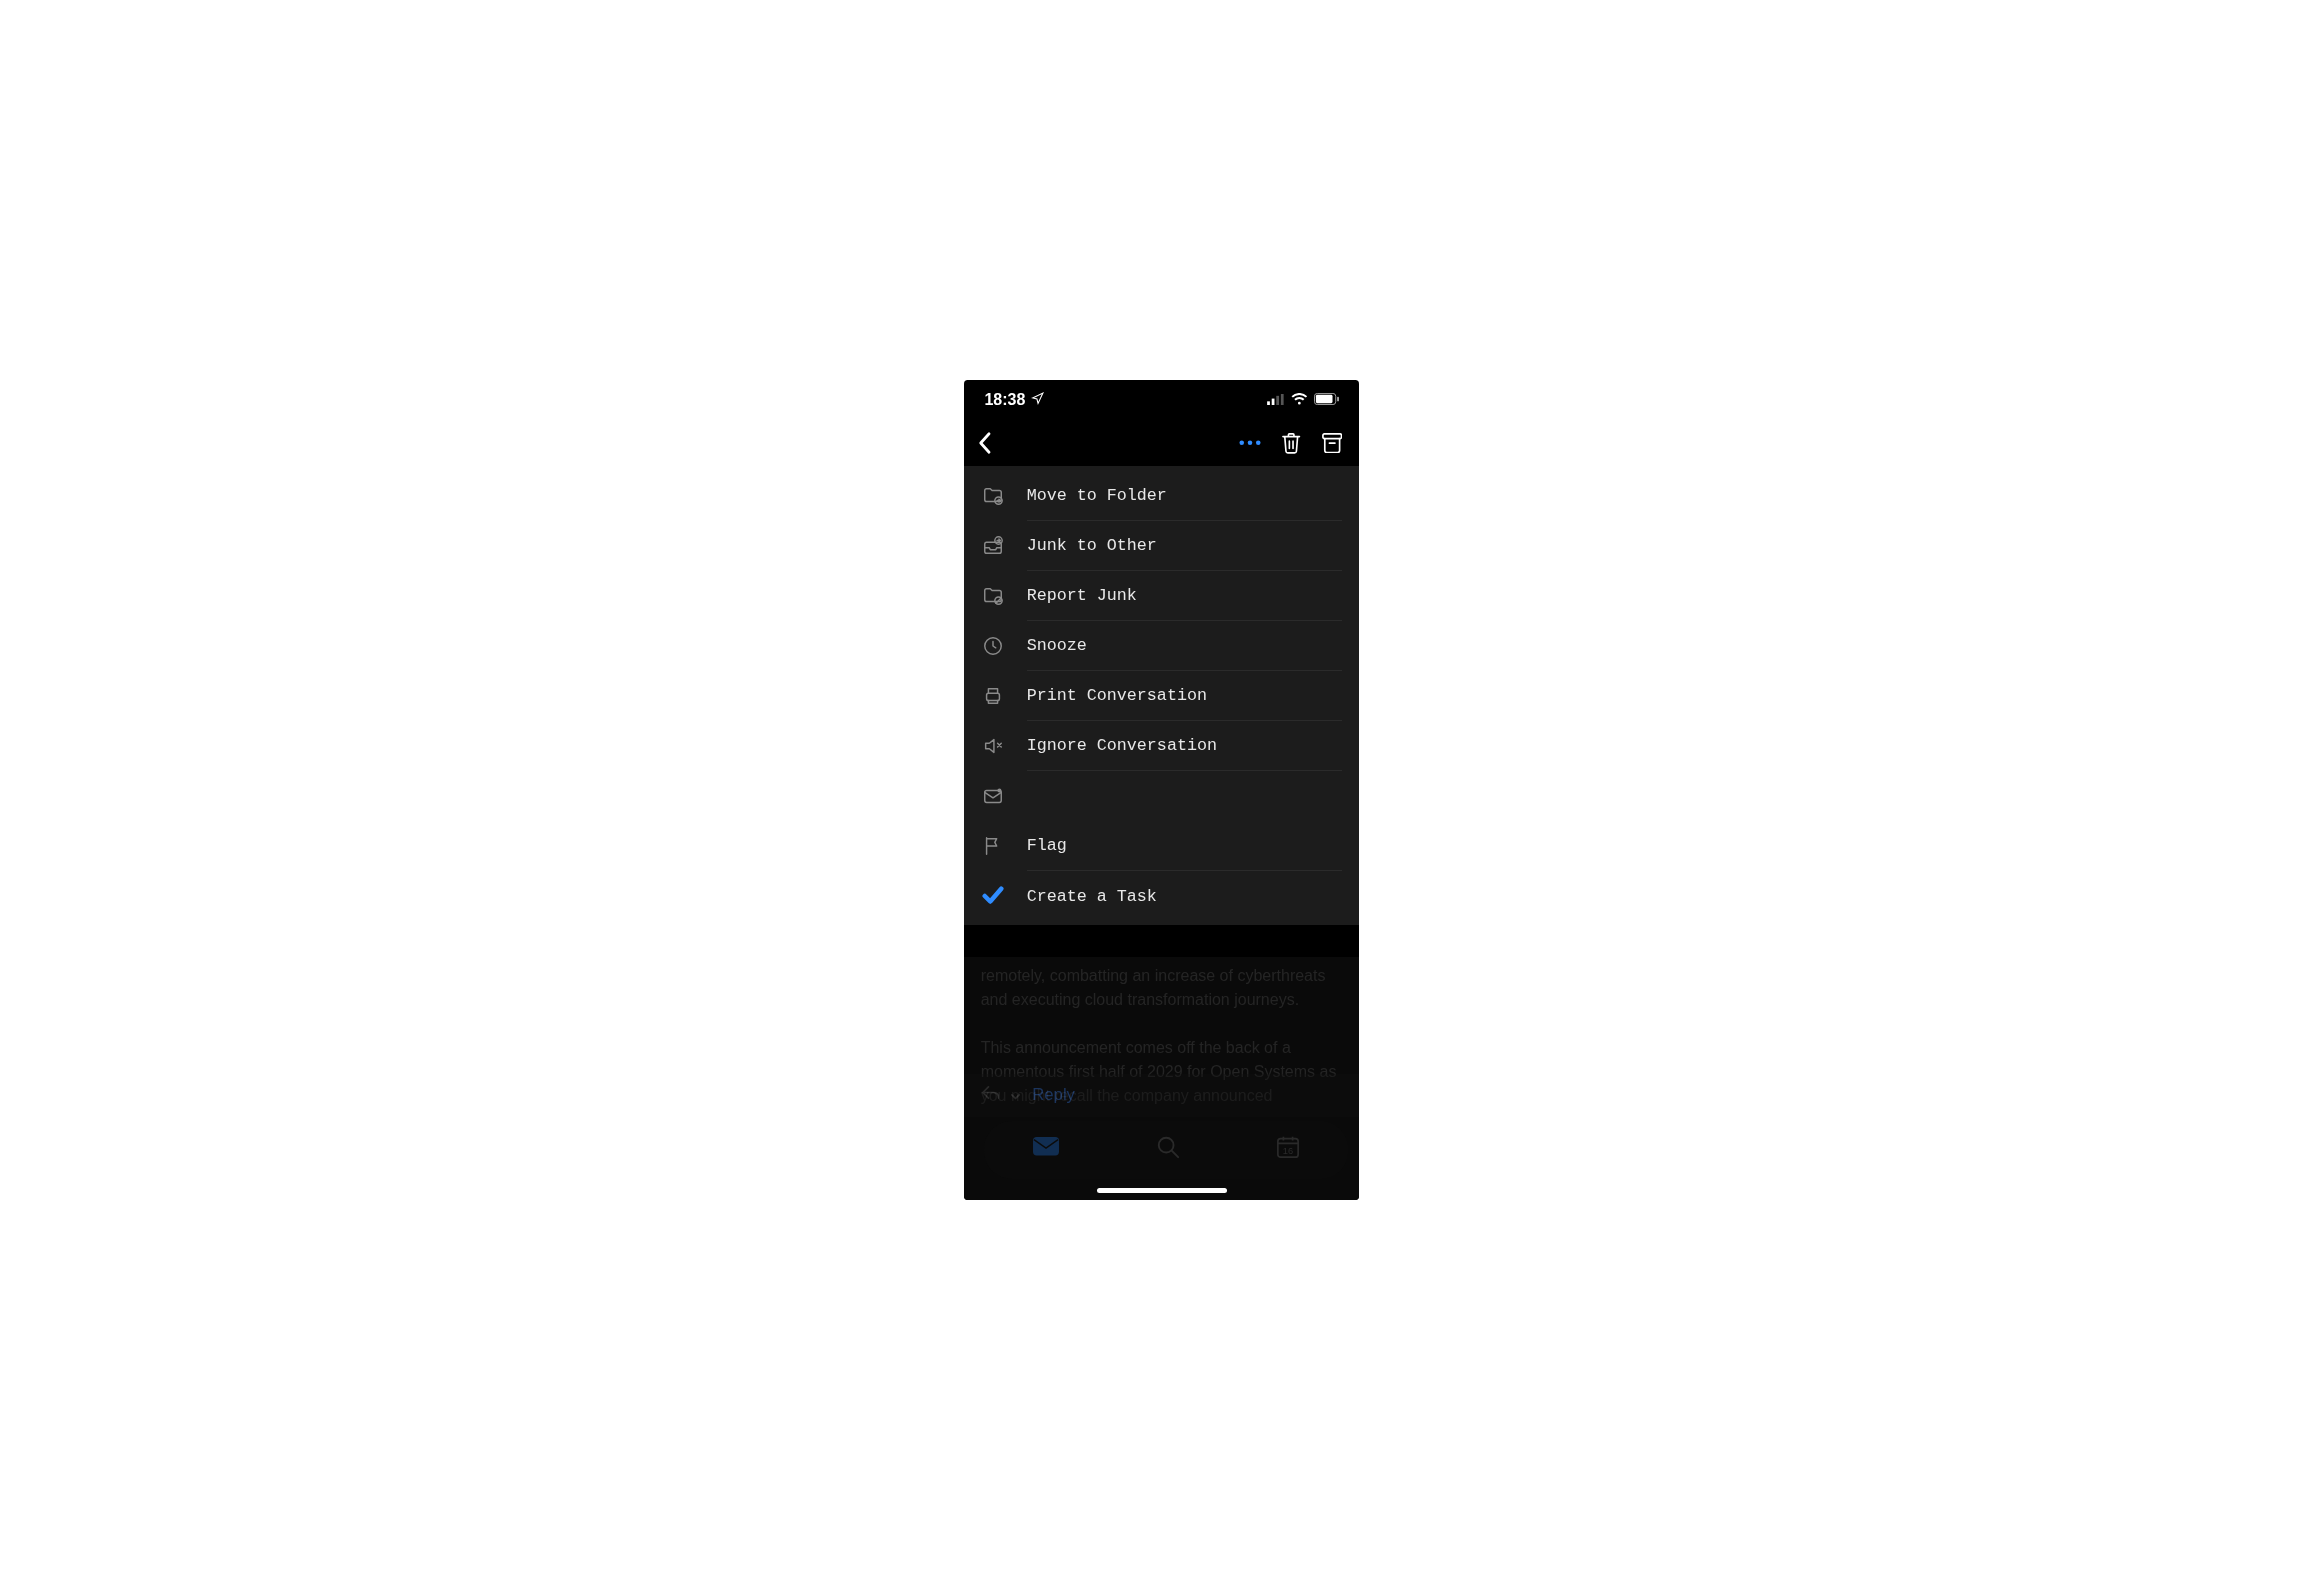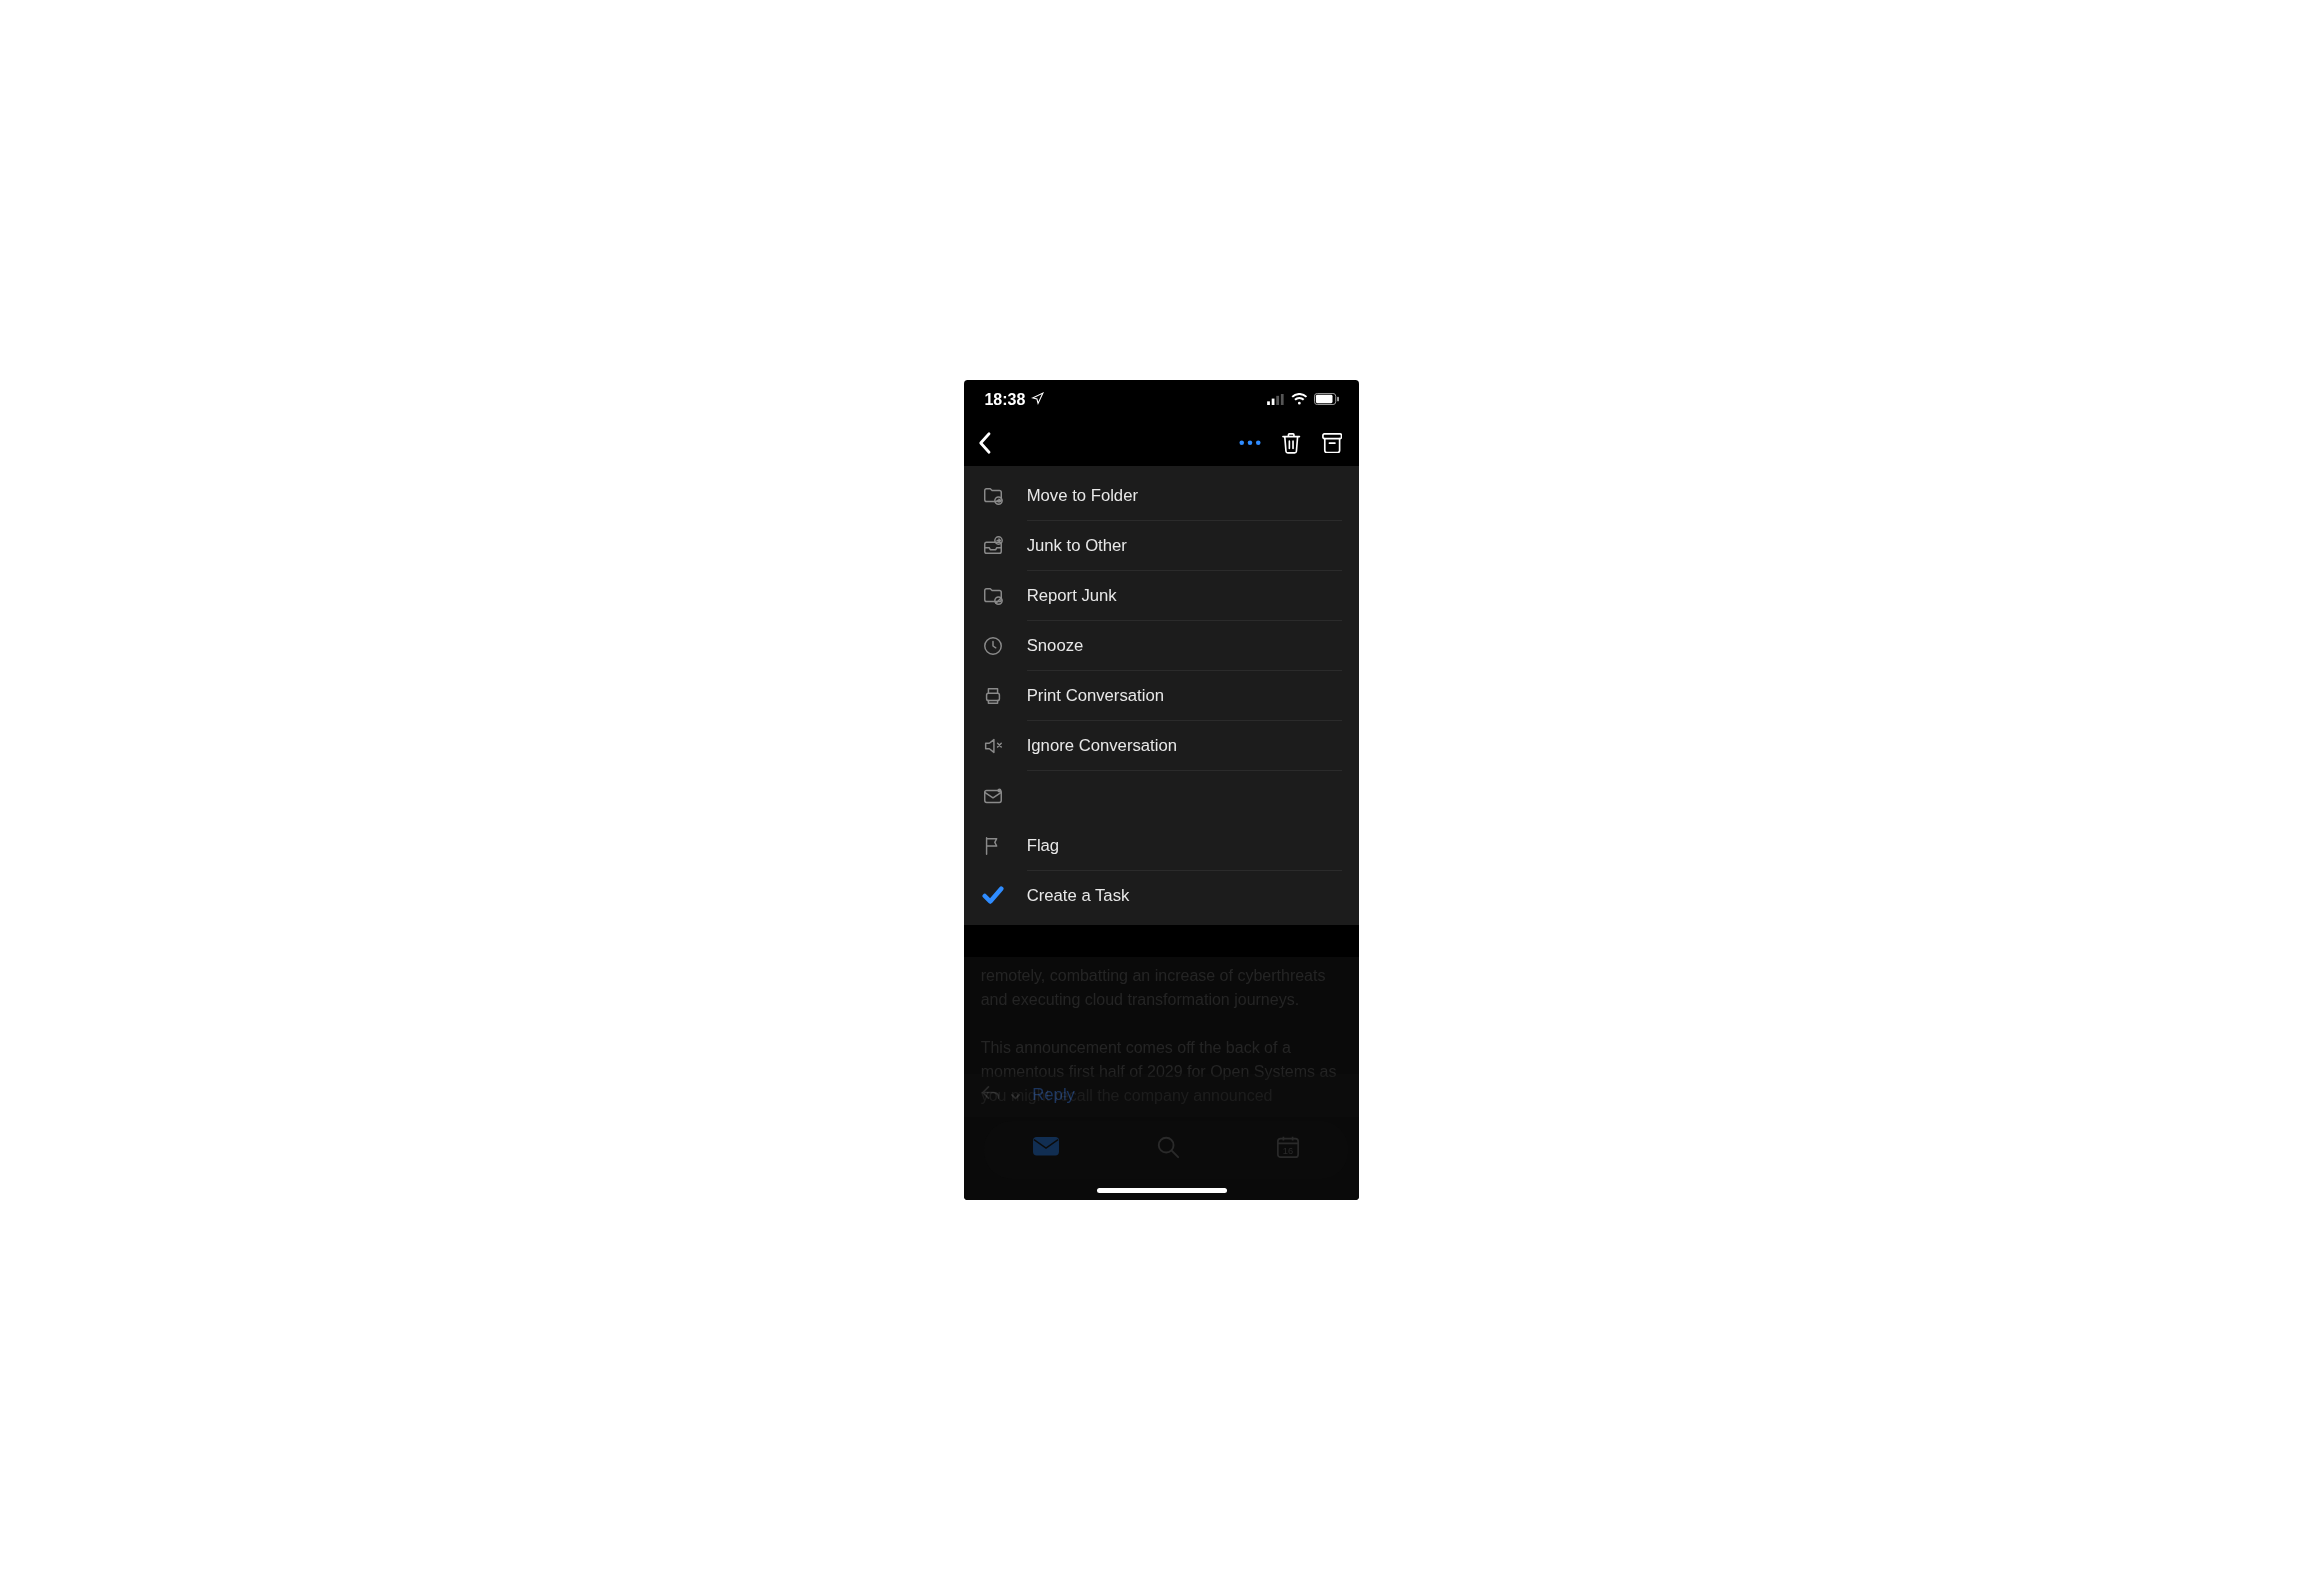--- a/index.html
+++ b/index.html
@@ -69,20 +69,21 @@
   }
   .more-dots {
     color: #2f8cff;
   }
   .menu-overlay {
     background: #1c1c1c;
     display: flex;
     flex-direction: column;
     padding-top: 5.6px;
     padding-bottom: 3.7px;
+    font-family: Liberation Mono, monospace;
   }
   .menu-item {
     display: flex;
     align-items: center;
     height: 50px;
     padding: 0 16.7px;
     gap: 22px;
     color: #e8e8e8;
     font-size: 16.7px;
     cursor: pointer;

